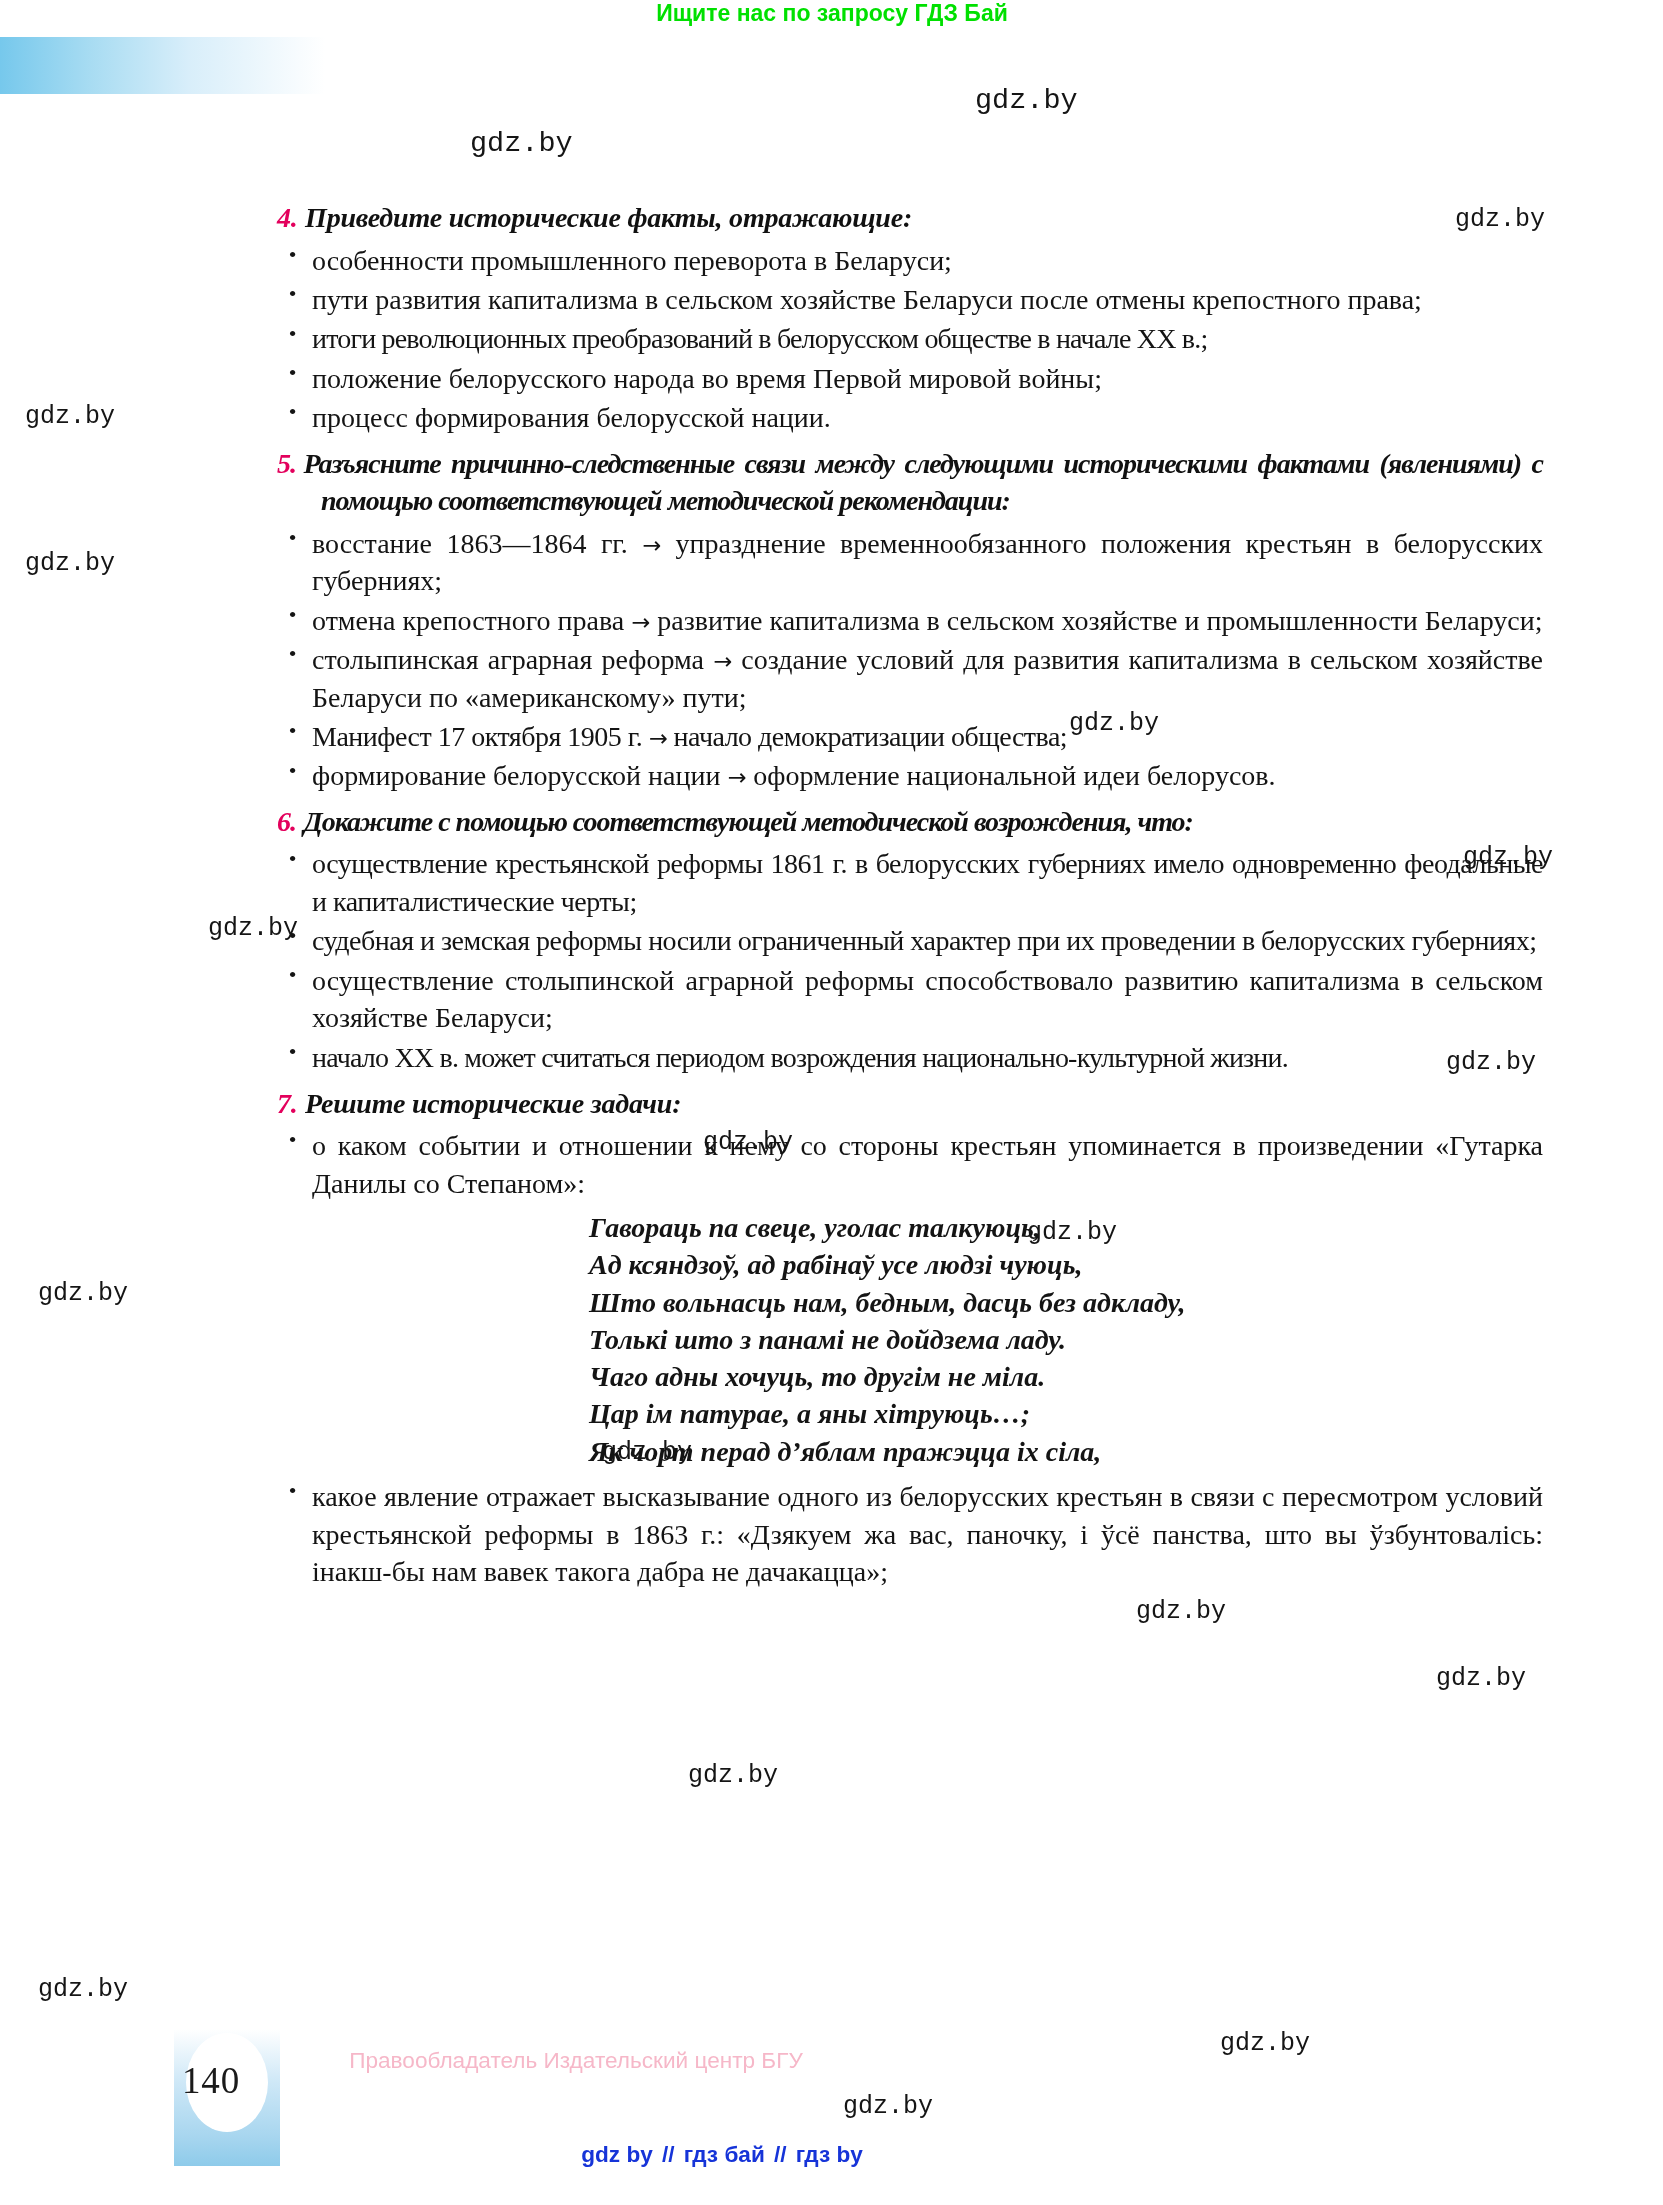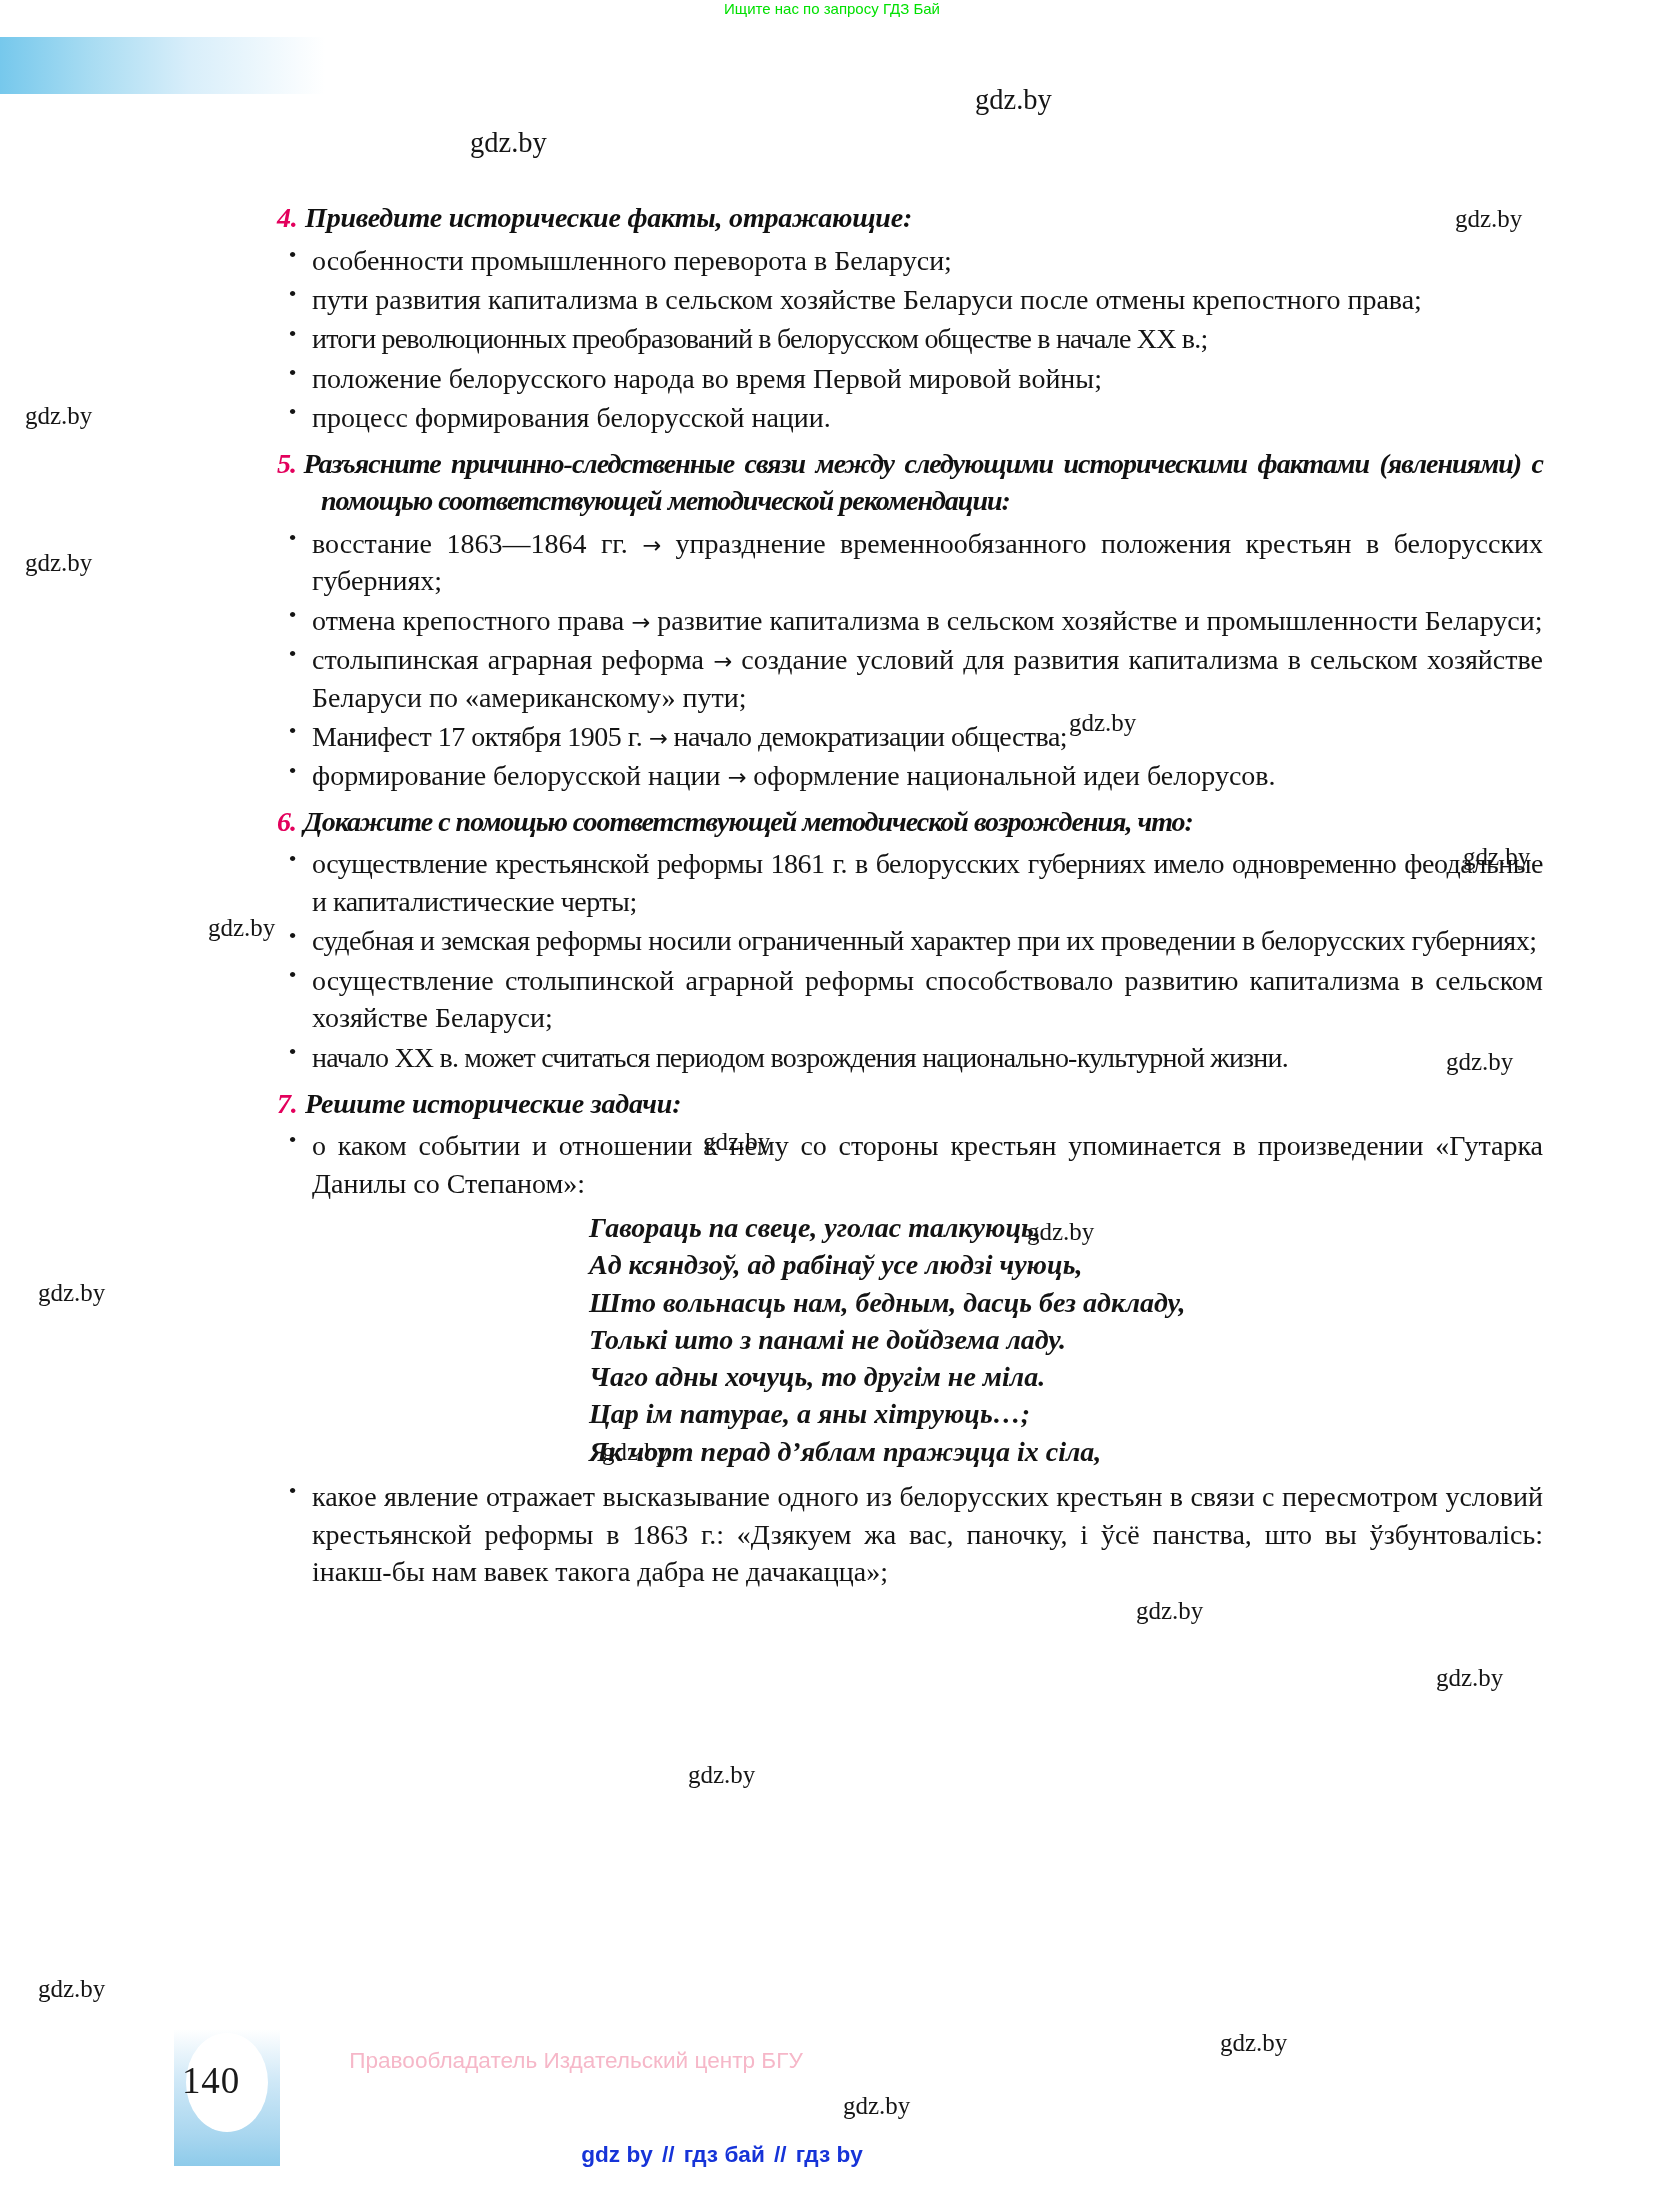--- a/index.html
+++ b/index.html
@@ -17,22 +17,22 @@
   }
 
   
   .promo-banner {
     position: absolute;
     top: 0px;
     left: 0;
     width: 100%;
     text-align: center;
     font-family: "Liberation Sans", "DejaVu Sans", sans-serif;
-    font-size: 15px;
-    font-weight: 400;
+    font-size: 23px;
+    font-weight: 700;
     color: #00e000;
     letter-spacing: 0px;
   }
 
   
   .side-bar-top {
     position: absolute;
     left: 0;
     top: 37px;
     width: 325px;
@@ -160,21 +160,21 @@
     font-family: "Liberation Sans", "DejaVu Sans", sans-serif;
     font-size: 22.6px;
     font-weight: 700;
     color: #1634d8;
   }
   .footer-links .sep { margin: 0 9.2px; }
 
   
   .wm {
     position: absolute;
-    font-family: Liberation Serif, serif;
+    font-family: Liberation Mono, monospace;
     font-size: 25px;
     color: #151515;
     white-space: nowrap;
   }
 </style>
 </head>
 <body>
 
 <div class="page">
 

